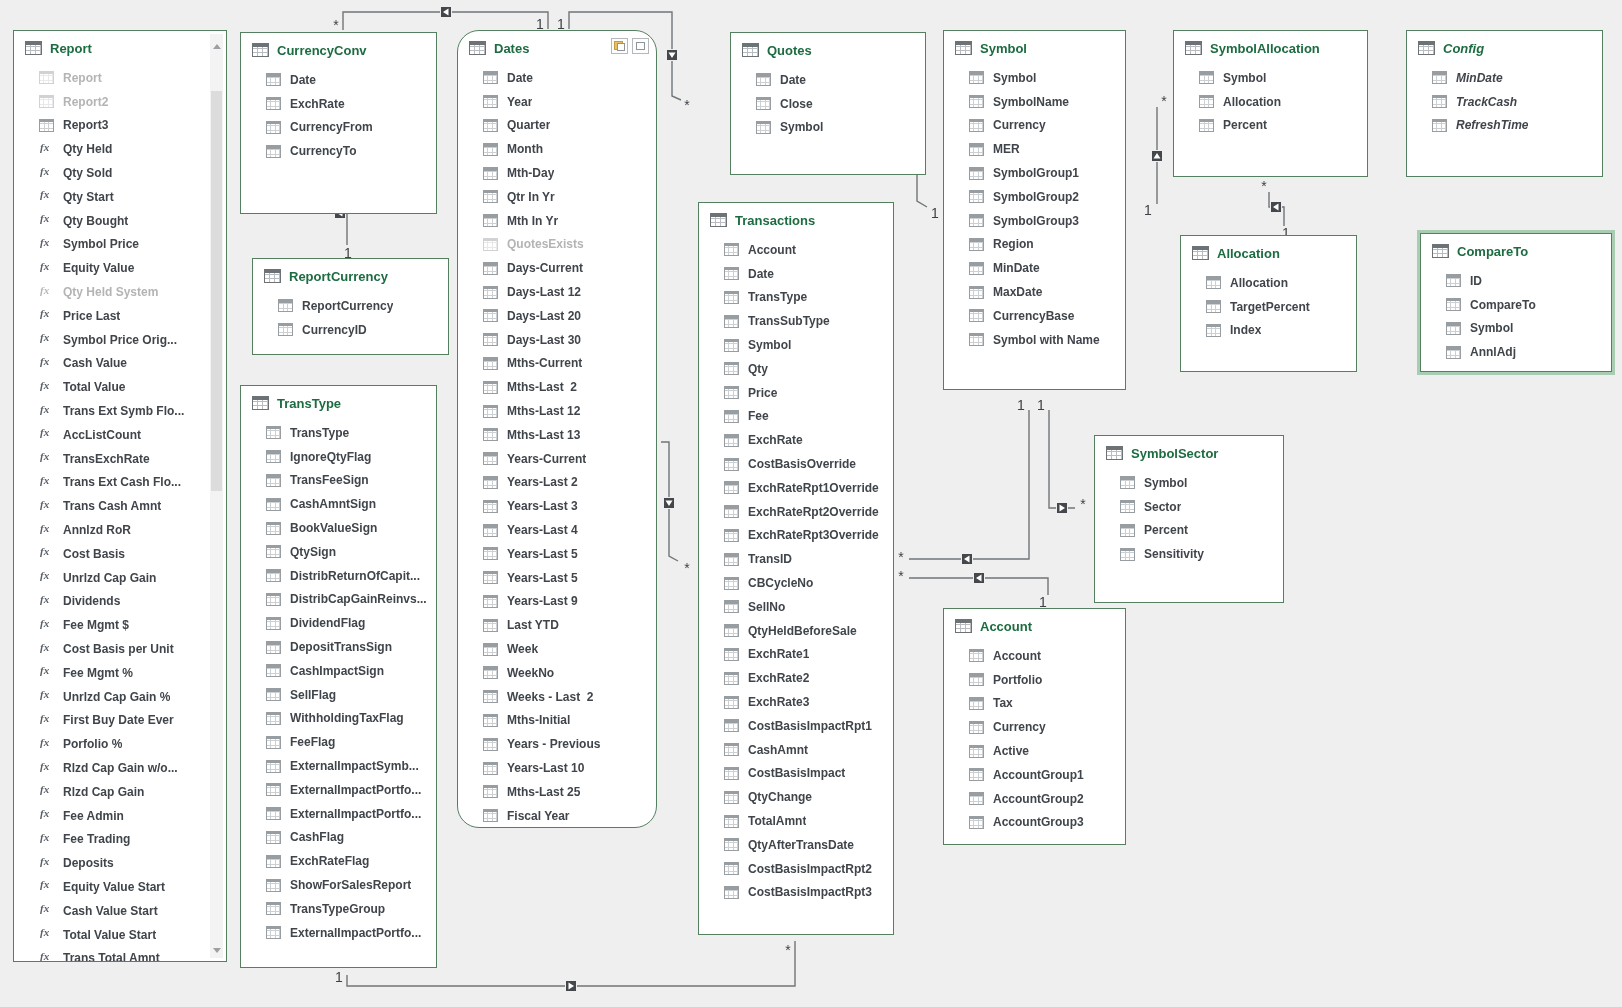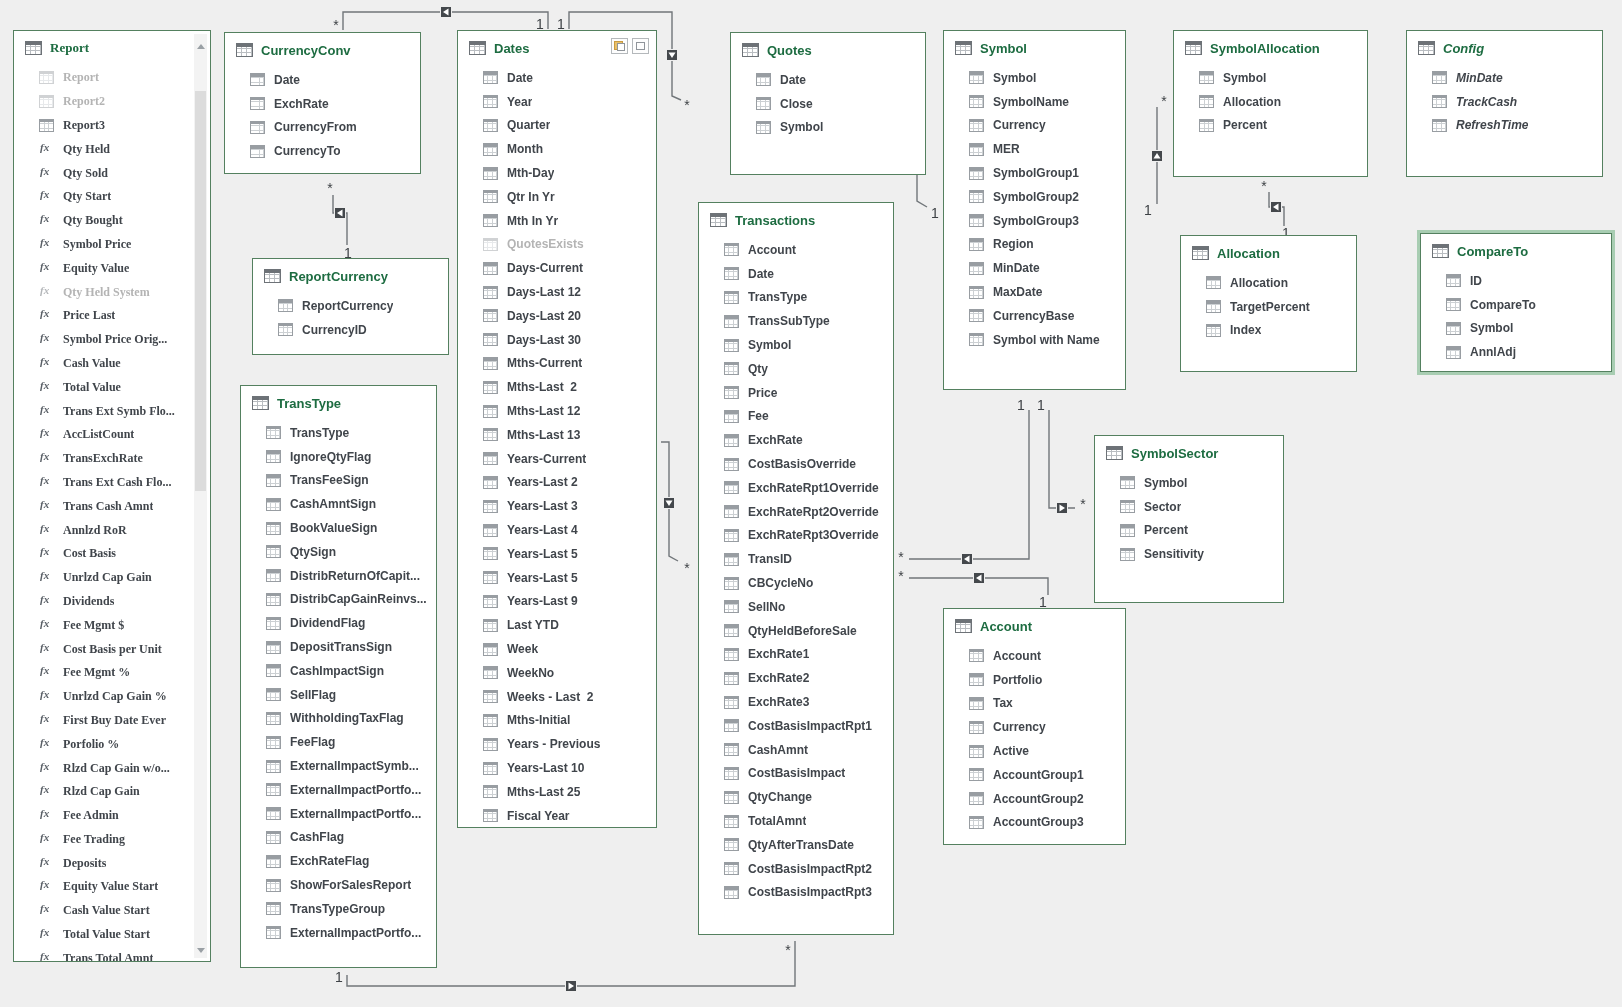--- a/index.html
+++ b/index.html
@@ -166,21 +166,21 @@
       <polyline class="rel-line" points="1269,192 1269,207 1284,207 1284,226"></polyline>
       <g class="rel-box" transform="translate(1276,207)">
         <rect x="-5.5" y="-5.5" width="11" height="11"></rect>
           <path d="M2.5,-3.5 L2.5,3.5 L-3,0 Z"></path>
       </g>
       <text class="card" x="1264" y="186" text-anchor="middle" dominant-baseline="central">*</text>
       <text class="card" x="1286" y="233" text-anchor="middle" dominant-baseline="central">1</text>
     </g>
   </svg>
 
-  <div class="tbl" style="left:13px;top:30px;width:198px;height:932px;font-family:Liberation Serif, serif;">
+  <div class="tbl" style="left:13px;top:30px;width:214px;height:932px;">
     <div class="tbl-title">
       <span class="ticon"></span>
       <span>Report</span>
     </div>
     <div class="fields" style="padding-right:20px;">
 
         <div class="row t-table disabled">
           <span class="ficon"></span>
           <span class="flabel">Report</span>
         </div>
@@ -370,21 +370,21 @@
           <span class="flabel">Trans Total Amnt</span>
         </div>
       </div>
     <div class="scroll">
       <div class="arr up"></div>
       <div class="thumb"></div>
       <div class="arr down"></div>
     </div>
   </div>
 
-  <div class="tbl" style="left:224px;top:32px;width:197px;height:142px;text-align:right;">
+  <div class="tbl" style="left:240px;top:32px;width:197px;height:182px;text-align:right;">
     <div class="tbl-title">
       <span class="ticon"></span>
       <span>CurrencyConv</span>
     </div>
     <div class="fields">
 
         <div class="row">
           <span class="ficon"></span>
           <span class="flabel">Date</span>
         </div>
@@ -537,21 +537,21 @@
           <span class="flabel">TransTypeGroup</span>
         </div>
 
         <div class="row">
           <span class="ficon"></span>
           <span class="flabel">ExternalImpactPortfo...</span>
         </div>
       </div>
   </div>
 
-  <div class="tbl" style="left:457px;top:30px;width:200px;height:798px;">
+  <div class="tbl" style="left:457px;top:30px;width:200px;height:798px;border-radius:22px;">
     <div class="tbl-title">
       <span class="ticon"></span>
       <span>Dates</span>
     </div>
     <div class="hdr-icons">
       <span class="hicon hier"></span>
       <span class="hicon fit"></span>
     </div>
     <div class="fields">
 

